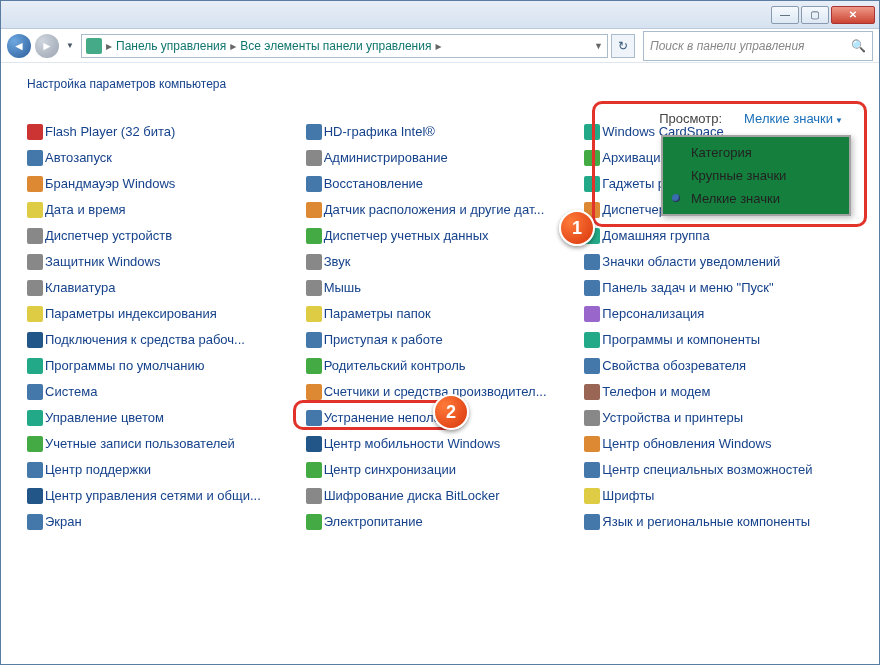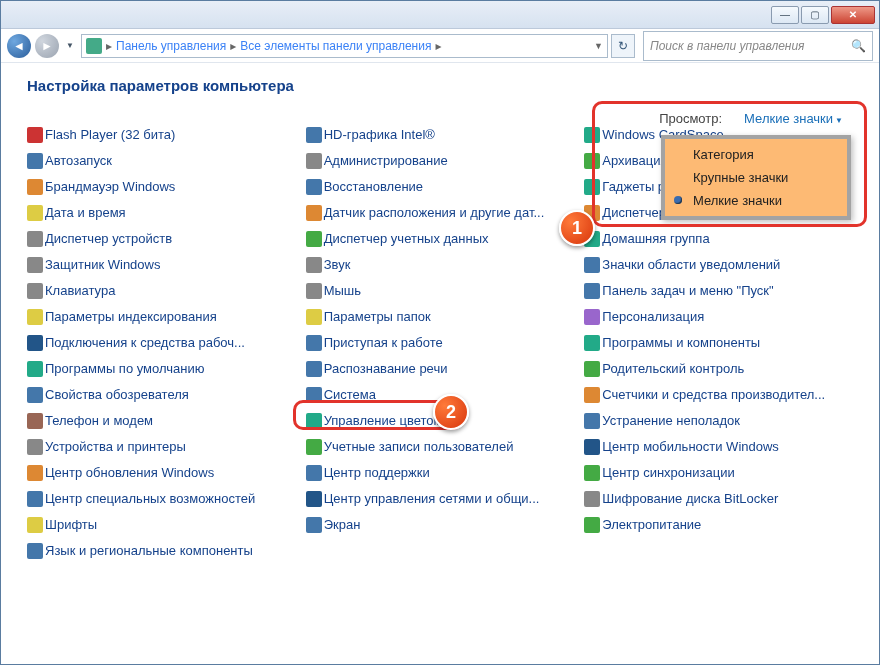--- a/index.html
+++ b/index.html
@@ -11,41 +11,41 @@
 .winbtn { width:28px; height:18px; border:1px solid #8a9bb0; border-radius:2px; background:linear-gradient(#f5f9fd,#dde8f4); display:flex; align-items:center; justify-content:center; font-size:10px; color:#3a4a5a; }
 .winbtn.close { background:linear-gradient(#e98,#c43); border-color:#a33; color:#fff; width:44px; font-weight:bold; }
 
 
 .navbar { height:34px; display:flex; align-items:center; padding:0 6px; gap:4px; border-bottom:1px solid #e0e6ee; }
 .navbtn { width:24px; height:24px; border-radius:50%; background:radial-gradient(circle at 30% 30%,#6fa8e0,#2a5d9a); display:flex; align-items:center; justify-content:center; color:#fff; font-size:12px; }
 .navbtn.fwd { background:radial-gradient(circle at 30% 30%,#d0d6de,#9aa3b0); }
 .dropbtn { width:14px; height:20px; display:flex; align-items:center; justify-content:center; color:#456; font-size:8px; }
 .addrbar { flex:1; height:24px; border:1px solid #abc; background:#fff; display:flex; align-items:center; padding:0 4px; font-size:12px; gap:2px; }
 .addrbar .aicon { width:16px; height:16px; background:#4a8; border-radius:2px; }
-.addrbar span { color:#3b82f6; }
+.addrbar span { color:#0f766e; }
 .addrbar .sep { color:#666; padding:0 2px; }
 .refbtn { width:24px; height:24px; border:1px solid #abc; background:#eef4fa; display:flex; align-items:center; justify-content:center; color:#357; font-size:12px; margin-left:-1px; }
 .searchbox { width:230px; height:30px; border:1px solid #abc; background:#fff; display:flex; align-items:center; padding:0 6px; font-size:12px; color:#888; font-style:italic; margin-left:4px; }
 .searchbox .sicon { margin-left:auto; color:#456; font-style:normal; }
 
 
 .content { padding:14px 26px; }
-.heading { color:#15428b; font-size:15px; font-weight:bold; margin-bottom:30px; }
+.heading { color:#15428b; font-size:12px; font-weight:normal; margin-bottom:30px; }
 .viewrow { position:absolute; right:36px; top:110px; display:flex; align-items:center; gap:22px; font-size:13px; }
 .viewrow .lbl { color:#444; }
 .viewrow .val { color:#1a6fb8; cursor:pointer; }
 .viewrow .tri { color:#1a6fb8; font-size:8px; margin-left:2px; }
 
 
 .grid { display:grid; grid-template-columns:repeat(3,1fr); column-gap:10px; row-gap:5px; }
 .item { display:flex; align-items:center; gap:2px; font-size:13px; color:#15428b; cursor:pointer; height:21px; white-space:nowrap; overflow:hidden; text-overflow:ellipsis; }
 .item .icn { width:16px; height:16px; flex-shrink:0; border-radius:2px; }
 
 
-.dropdown { position:absolute; right:28px; top:134px; width:190px; background:#fdba74; border:4px solid #a3a3a3; box-shadow:2px 2px 6px rgba(0,0,0,0.25); padding:4px 2px; }
+.dropdown { position:absolute; right:28px; top:134px; width:190px; background:#15803d; border:2px solid #a3a3a3; box-shadow:2px 2px 6px rgba(0,0,0,0.25); padding:4px 2px; }
 .dropdown .opt { padding:4px 8px 4px 26px; font-size:13px; color:#222; position:relative; }
 .dropdown .opt.sel::before { content:""; position:absolute; left:7px; top:7px; width:8px; height:8px; border-radius:50%; background:#3a6cb0; box-shadow:inset -1px -1px 1px #234; }
 
 
 .callout { position:absolute; border:3px solid #e2332b; border-radius:10px; pointer-events:none; }
 .callout.c1 { right:12px; top:100px; width:275px; height:126px; }
 .callout.c2 { left:292px; top:399px; width:170px; height:30px; }
 .marker { position:absolute; width:36px; height:36px; border-radius:50%; background:radial-gradient(circle at 30% 30%,#ff7a3a,#d8350c); border:2px solid #fff; box-shadow:0 2px 4px rgba(0,0,0,0.4); display:flex; align-items:center; justify-content:center; color:#fff; font-weight:bold; font-size:18px; }
 .marker.m1 { left:558px; top:209px; }
 .marker.m2 { left:432px; top:393px; }
@@ -192,24 +192,20 @@
         </div>
         <div class="item">
           <span class="icn ic-teal"></span>
           <span>Программы и компоненты</span>
         </div>
         <div class="item">
           <span class="icn ic-teal"></span>
           <span>Программы по умолчанию</span>
         </div>
         <div class="item">
-          <span class="icn ic-blue"></span>
-          <span>Распознавание речи</span>
-        </div>
-        <div class="item">
           <span class="icn ic-green"></span>
           <span>Родительский контроль</span>
         </div>
         <div class="item">
           <span class="icn ic-blue"></span>
           <span>Свойства обозревателя</span>
         </div>
         <div class="item">
           <span class="icn ic-blue"></span>
           <span>Система</span>

